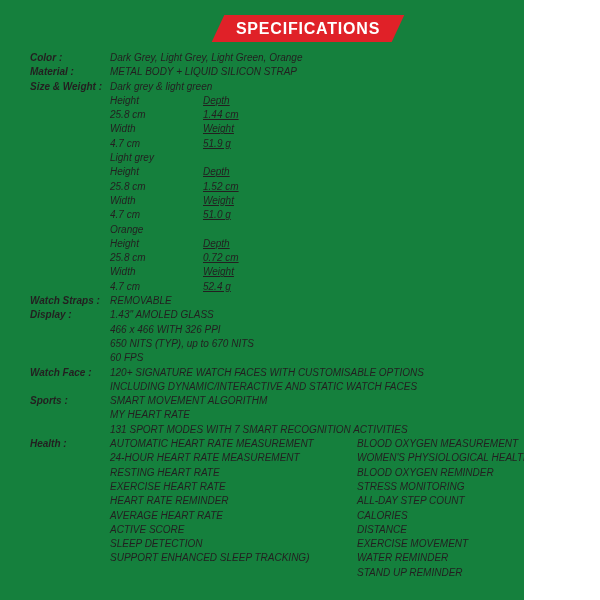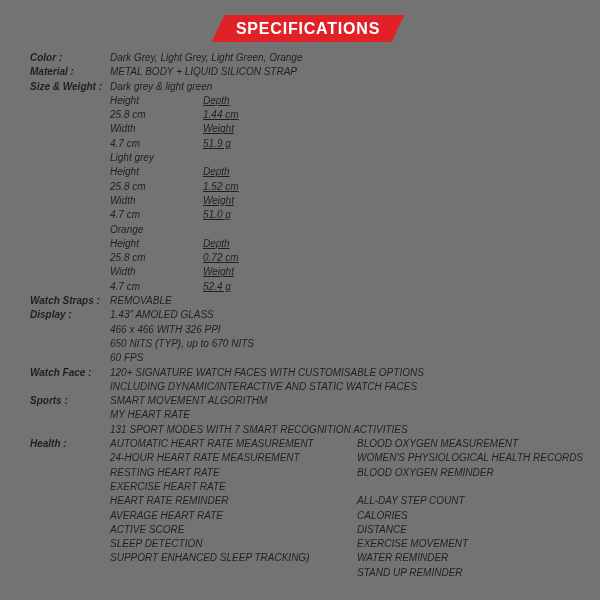--- a/index.html
+++ b/index.html
@@ -1,17 +1,17 @@
 <!DOCTYPE html>
 <html><head>
 <meta charset="utf-8">
 <style>
   html, body { margin: 0; padding: 0; background: #fff; }
   .page {
-    position: relative; width: 600px; height: 600px; background: #737373;
+    position: relative; width: 524px; height: 600px; background: #15803d;
     overflow: hidden; font-family: "Liberation Sans", sans-serif; color: #231f20; text-align: center;
   }
   .banner {
     position: absolute; left: 218px; top: 15px; width: 180px; height: 27px;
     transform: skewX(-25deg); background: #e02128;
   }
   .banner-title {
     position: absolute; left: 211px; top: 15px; width: 194px; height: 27px;
     display: flex; align-items: center; justify-content: center;
     color: #ffffff; font-weight: 700; font-size: 16px; letter-spacing: 0.8px;
@@ -143,20 +143,21 @@
       <div class="row">
         <span class="cell c1">24-HOUR HEART RATE MEASUREMENT</span>
         <span class="cell c3">WOMEN'S PHYSIOLOGICAL HEALTH RECORDS</span>
       </div>
       <div class="row">
         <span class="cell c1">RESTING HEART RATE</span>
         <span class="cell c3">BLOOD OXYGEN REMINDER</span>
       </div>
       <div class="row">
         <span class="cell c1">EXERCISE HEART RATE</span>
+        <span class="cell c3">STRESS MONITORING</span>
       </div>
       <div class="row">
         <span class="cell c1">HEART RATE REMINDER</span>
         <span class="cell c3">ALL-DAY STEP COUNT</span>
       </div>
       <div class="row">
         <span class="cell c1">AVERAGE HEART RATE</span>
         <span class="cell c3">CALORIES</span>
       </div>
       <div class="row">

